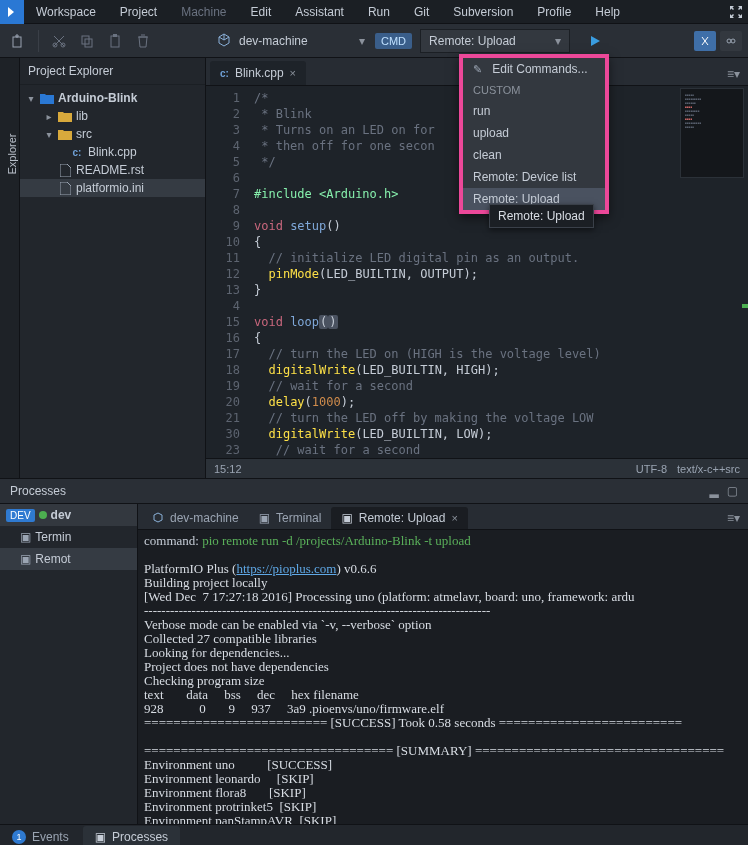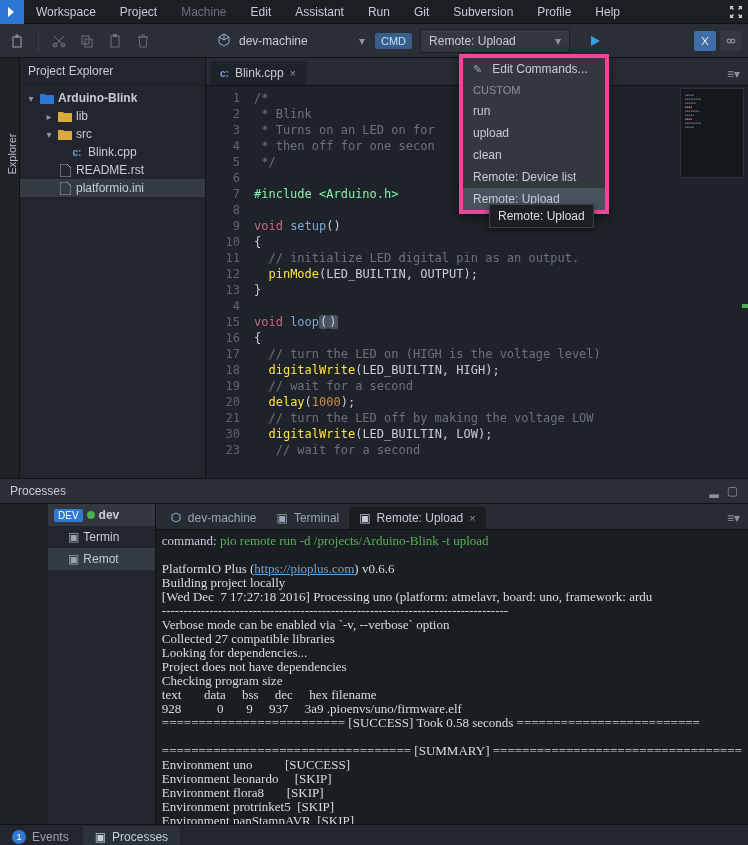--- a/index.html
+++ b/index.html
@@ -194,21 +194,21 @@
   .processes-hdr {
     background:#2a2f36;
     padding: 5px 10px;
     font-size:12px;
     border-top:1px solid #101216;
     border-bottom:1px solid #101216;
     display:flex; align-items:center;
   }
   .processes-hdr .icons { margin-left:auto; display:flex; gap:8px; color:#8b929c;}
 
-  .proc-area { display:flex; height: 320px; padding-left: 48px; }
+  .proc-area { display:flex; height: 320px; }
   .proc-left {
     width: 138px;
     background:#22262c;
     border-right:1px solid #101216;
     font-size:12px;
   }
   .proc-left .dev-row {
     background:#33383f;
     padding:4px 6px;
     display:flex; align-items:center; gap:4px;
@@ -534,20 +534,27 @@
         <div>■■■■■■</div>
         <div></div>
       <div class="hl">■■■■</div>
         <div>■■■■■■■■</div>
         <div>■■■■■</div>
         <div></div>
       <div class="hl">■■■■</div>
         <div>■■■■■■■■■</div>
         <div>■■■■■</div>
     </div>
+    <div class="statusbar">
+      <span>15:12</span>
+      <span class="sp"></span>
+      <span>UTF-8</span>
+      <span style="width:10px"></span>
+      <span>text/x-c++src</span>
+    </div>
   </div>
 </div>
 
 <div class="processes-hdr">
   <span>Processes</span>
   <div class="icons">
     <span>▂</span>
     <span>▢</span>
   </div>
 </div>

